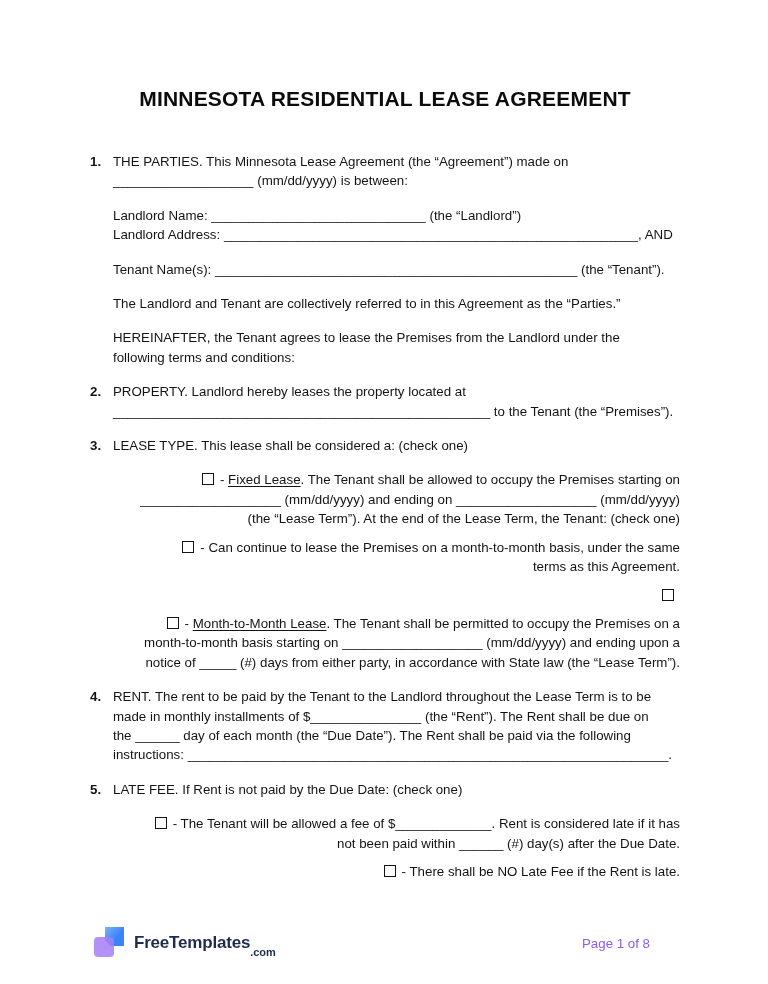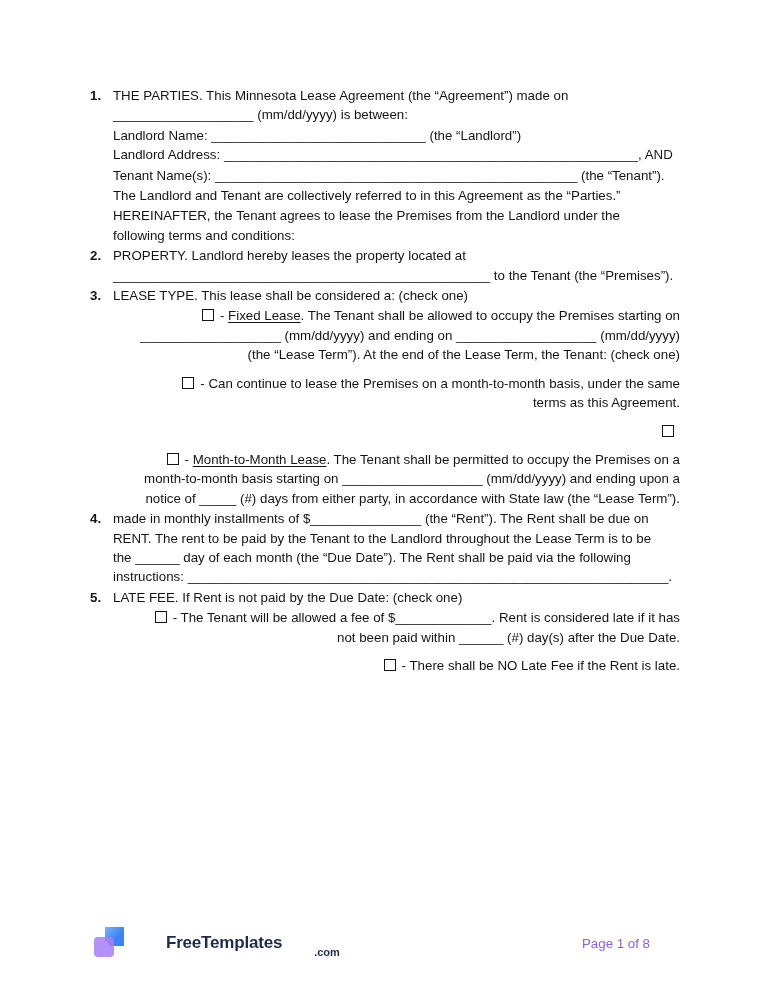--- a/index.html
+++ b/index.html
@@ -21,21 +21,21 @@
     letter-spacing:.2px;
     margin:0 0 40px 0;
     color:#0c0c0c;
     line-height:26px;
   }
   .line{
     font-size:13.3px;
     line-height:19.4px;
     white-space:nowrap;
   }
-  .block{margin-top:1px;}
+  .block{margin-top:15px;}
   .block:first-of-type{margin-top:0;}
   .numbered{display:flex;}
   .num{
     width:23px;
     flex:0 0 23px;
     font-weight:bold;
     font-size:13.3px;
     line-height:19.4px;
   }
   .content{flex:1 1 auto;min-width:0;}
@@ -54,21 +54,21 @@
     background:#fff;
   }
   .footer{
     position:absolute;
     left:94px;right:118px;bottom:22px;
     height:38px;
     display:flex;
     justify-content:space-between;
     align-items:center;
   }
-  .brand{display:flex;align-items:center;gap:32px;}
+  .brand{display:flex;align-items:center;}
   .brand-icon{position:relative;width:32px;height:34px;margin-right:8px;}
   .icon-doc{
     position:absolute;top:1px;right:2px;
     width:19px;height:19px;
     background:linear-gradient(135deg,#7db4f9 0%,#5a9bf7 30%,#3b82f6 60%);
     clip-path:polygon(0 0,100% 0,100% 100%,30% 100%,0 70%);
   }
   .icon-square{
     position:absolute;left:0;bottom:3px;
     width:20px;height:20px;
@@ -92,20 +92,21 @@
   .page-num{
     font-size:13.3px;
     color:#8b5cf6;
   }
 </style>
 </head>
 <body>
 
 <div class="page">
 
+  <h1 class="doc-title">MINNESOTA RESIDENTIAL LEASE AGREEMENT</h1>
 
   <div>
       <div class="block numbered">
         <span class="num">1.</span>
         <div class="content">
           <div class="line"><span class="bold">THE PARTIES</span><span>. This Minnesota Lease Agreement (the “Agreement”) made on</span></div>
           <div class="line"><span>___________________ (mm/dd/yyyy) is between:</span></div>
         </div>
       </div>
       <div class="block plain">
@@ -148,22 +149,22 @@
         <div class="line"><span class="cb"></span></div>
       </div>
       <div class="block check lv1">
         <div class="line"><span class="cb"></span><span>- </span><span class="ul">Month-to-Month Lease</span><span>. The Tenant shall be permitted to occupy the Premises on a</span></div>
         <div class="line"><span>month-to-month basis starting on ___________________ (mm/dd/yyyy) and ending upon a</span></div>
         <div class="line"><span>notice of _____ (#) days from either party, in accordance with State law (the “Lease Term”).</span></div>
       </div>
       <div class="block numbered">
         <span class="num">4.</span>
         <div class="content">
+          <div class="line"><span class="bold">RENT</span><span>. The rent to be paid by the Tenant to the Landlord throughout the Lease Term is to be</span></div>
           <div class="line"><span>made in monthly installments of $_______________ (the “Rent”). The Rent shall be due on</span></div>
-          <div class="line"><span class="bold">RENT</span><span>. The rent to be paid by the Tenant to the Landlord throughout the Lease Term is to be</span></div>
           <div class="line"><span>the ______ day of each month (the “Due Date”). The Rent shall be paid via the following</span></div>
           <div class="line"><span>instructions: _________________________________________________________________.</span></div>
         </div>
       </div>
       <div class="block numbered">
         <span class="num">5.</span>
         <div class="content">
           <div class="line"><span class="bold">LATE FEE</span><span>. If Rent is not paid by the Due Date: (check one)</span></div>
         </div>
       </div>

